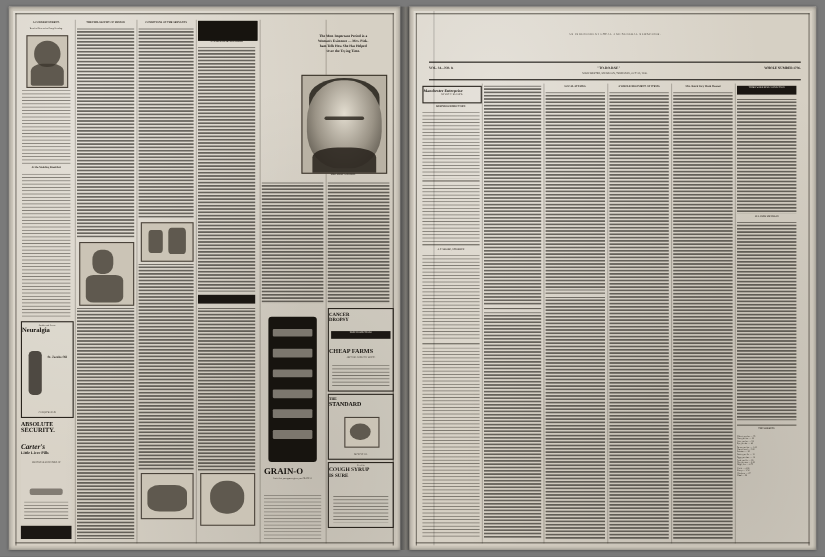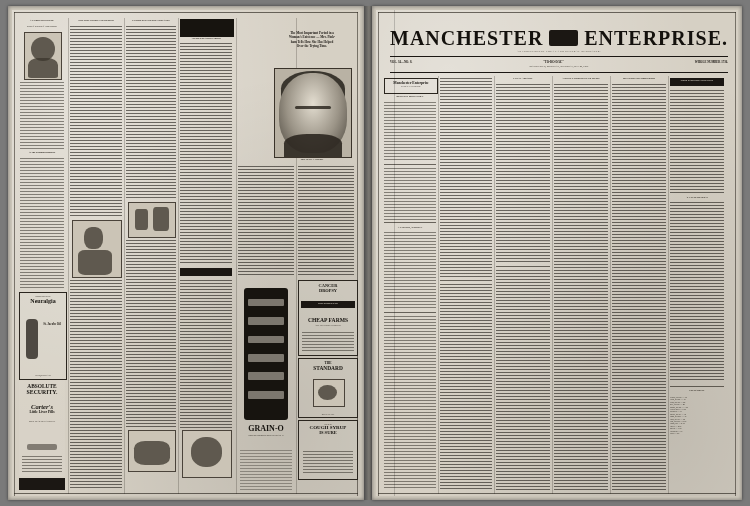--- a/index.html
+++ b/index.html
@@ -61,21 +61,21 @@
   .portrait .eyes{position:absolute;left:26%;top:42%;width:48%;height:4%;
      background:#241f18;border-radius:2px;opacity:.8;}
   .portrait .body{position:absolute;left:12%;bottom:0;width:76%;height:26%;
      background:#2c2720;border-radius:40% 40% 0 0;opacity:.9;}
 
   .illus{position:absolute;background:#cbc4b6;border:1px solid #4a433a;overflow:hidden;}
   .illus .blob{position:absolute;background:#3b352c;opacity:.75;border-radius:40%;}
 
   
   .adbox{position:absolute;border:1px solid #2a251e;background:rgba(255,255,255,.05);}
-  .adtitle{font-weight:bold;color:#16130f;text-align:center;}
+  .adtitle{font-weight:bold;color:#16130f;}
   .black{background:#1b1713;color:#ded8cc;}
   .tube{position:absolute;background:#17140f;border-radius:3px;}
   .tube .seg{position:absolute;left:8%;width:84%;height:6%;background:#cfc9bd;opacity:.55;border-radius:1px;}
 
   .neuralgia{position:absolute;border:1px solid #2a251e;}
   .figline{position:absolute;background:#2b261f;opacity:.8;}
 
   .crease{position:absolute;top:0;bottom:0;width:1px;background:rgba(0,0,0,.18);}
 </style>
 </head>
@@ -220,25 +220,20 @@
 
   <div class="sheet right">
     <div class="paper">
 
       <div class="rule-v" style="left:2px;top:2px;height:486px;"></div>
       <div class="rule-v" style="right:2px;top:2px;height:486px;"></div>
       <div class="rule-h" style="top:2px;left:2px;right:2px;"></div>
       <div class="rule-h" style="bottom:2px;left:2px;right:2px;"></div>
 
       <div class="masthead">
-        <div style="display:flex;align-items:center;justify-content:center;gap:6px;">
-          <span class="title">MANCHESTER</span>
-          <span style="display:inline-block;width:34px;height:16px;background:#1b1713;border-radius:2px;"></span>
-          <span class="title">ENTERPRISE.</span>
-        </div>
         <div class="sub">AN INDEPENDENT LOCAL AND GENERAL NEWSPAPER.</div>
       </div>
       <div class="mh-rule" style="top:46px;width:338px;"></div>
 
       <div class="volbar" style="top:50px;">
         <span>VOL. 34—NO. 8.</span>
         <span>"TO-DO-DAY."</span>
         <span>WHOLE NUMBER 1736.</span>
       </div>
       <div class="tiny" style="position:absolute;left:14px;top:56px;width:338px;">MANCHESTER, MICHIGAN, THURSDAY, OCT. 25, 1900.</div>

